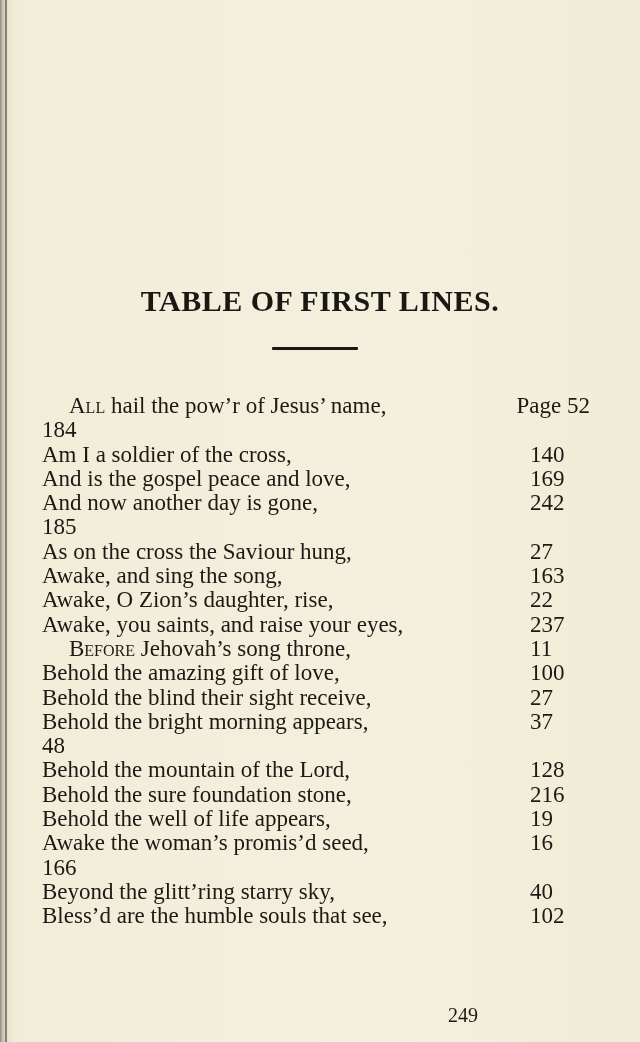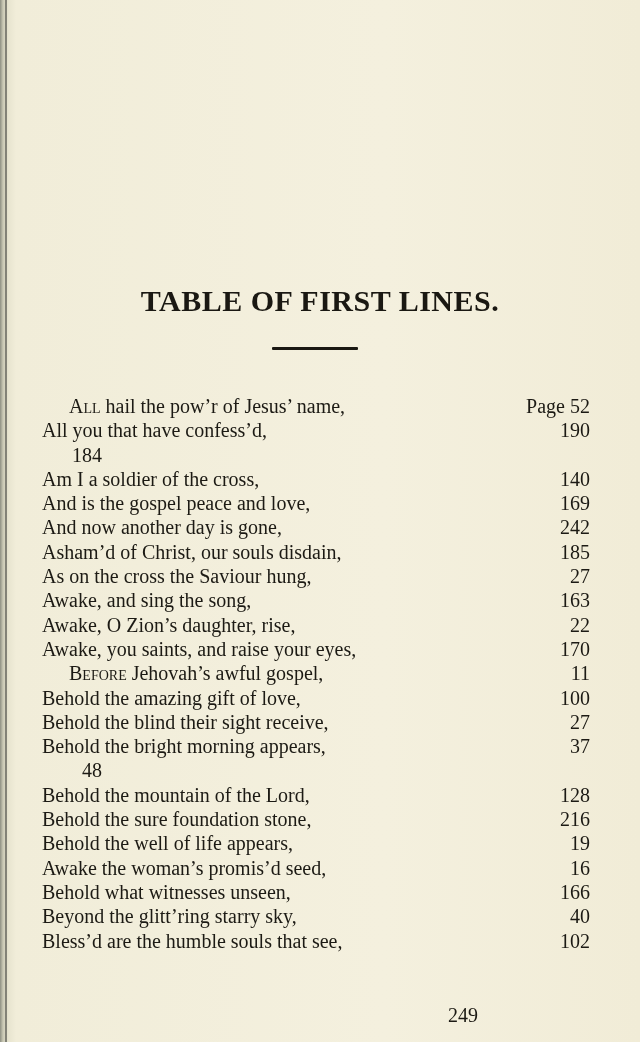--- a/index.html
+++ b/index.html
@@ -25,84 +25,79 @@
     }
     .rule {
       position: absolute; left: 272px; top: 347px; width: 86px; height: 3px;
       background: #1a1812; border-radius: 1px;
     }
     .entries {
       position: absolute; left: 42px; top: 394px; width: 548px;
     }
     .entry {
       display: flex; justify-content: space-between; align-items: baseline;
-      height: 24.3px; font-size: 20px; line-height: 24px; white-space: nowrap;
+      height: 24.3px; font-size: 23px; line-height: 24px; white-space: nowrap;
     }
     .entry.indent .line { padding-left: 27px; }
     .line .sc { font-variant: small-caps; }
-    .num { text-align: right; min-width: 60px; }
+    .num { text-align: left; min-width: 60px; }
     .page-number {
       position: absolute; left: 448px; top: 1004px; font-size: 20px; color: #1c1a14;
     }
   </style>
 </head>
 <body>
 
 <div class="page">
   <div class="spine-line"></div>
 
   <h1 class="title">TABLE OF FIRST LINES.</h1>
   <div class="rule"></div>
 
   <div class="entries" id="entries">
       <div class="entry indent">
         <span class="line"><span class="sc">All</span><span> hail the pow’r of Jesus’ name,</span></span>
         <span class="num">Page 52</span>
       </div>
       <div class="entry">
-        <span class="line"><span>All you that have confess’d,</span></span>
-        <span class="num">190</span>
-      </div>
-      <div class="entry">
         <span class="num">184</span>
       </div>
       <div class="entry">
         <span class="line"><span>Am I a soldier of the cross,</span></span>
         <span class="num">140</span>
       </div>
       <div class="entry">
         <span class="line"><span>And is the gospel peace and love,</span></span>
         <span class="num">169</span>
       </div>
       <div class="entry">
         <span class="line"><span>And now another day is gone,</span></span>
         <span class="num">242</span>
       </div>
       <div class="entry">
-        <span class="line"><span>Asham’d of Christ, our souls disdain,</span></span>
         <span class="num">185</span>
       </div>
       <div class="entry">
         <span class="line"><span>As on the cross the Saviour hung,</span></span>
         <span class="num">27</span>
       </div>
       <div class="entry">
         <span class="line"><span>Awake, and sing the song,</span></span>
         <span class="num">163</span>
       </div>
       <div class="entry">
         <span class="line"><span>Awake, O Zion’s daughter, rise,</span></span>
         <span class="num">22</span>
       </div>
       <div class="entry">
         <span class="line"><span>Awake, you saints, and raise your eyes,</span></span>
-        <span class="num">170</span>
+        <span class="num">237</span>
       </div>
       <div class="entry indent">
-        <span class="line"><span class="sc">Before</span><span> Jehovah’s awful gospel,</span></span>
+        <span class="line"><span class="sc">Before</span><span> Jehovah’s song throne,</span></span>
         <span class="num">11</span>
       </div>
       <div class="entry">
         <span class="line"><span>Behold the amazing gift of love,</span></span>
         <span class="num">100</span>
       </div>
       <div class="entry">
         <span class="line"><span>Behold the blind their sight receive,</span></span>
         <span class="num">27</span>
       </div>
@@ -123,21 +118,20 @@
       </div>
       <div class="entry">
         <span class="line"><span>Behold the well of life appears,</span></span>
         <span class="num">19</span>
       </div>
       <div class="entry">
         <span class="line"><span>Awake the woman’s promis’d seed,</span></span>
         <span class="num">16</span>
       </div>
       <div class="entry">
-        <span class="line"><span>Behold what witnesses unseen,</span></span>
         <span class="num">166</span>
       </div>
       <div class="entry">
         <span class="line"><span>Beyond the glitt’ring starry sky,</span></span>
         <span class="num">40</span>
       </div>
       <div class="entry">
         <span class="line"><span>Bless’d are the humble souls that see,</span></span>
         <span class="num">102</span>
       </div>

